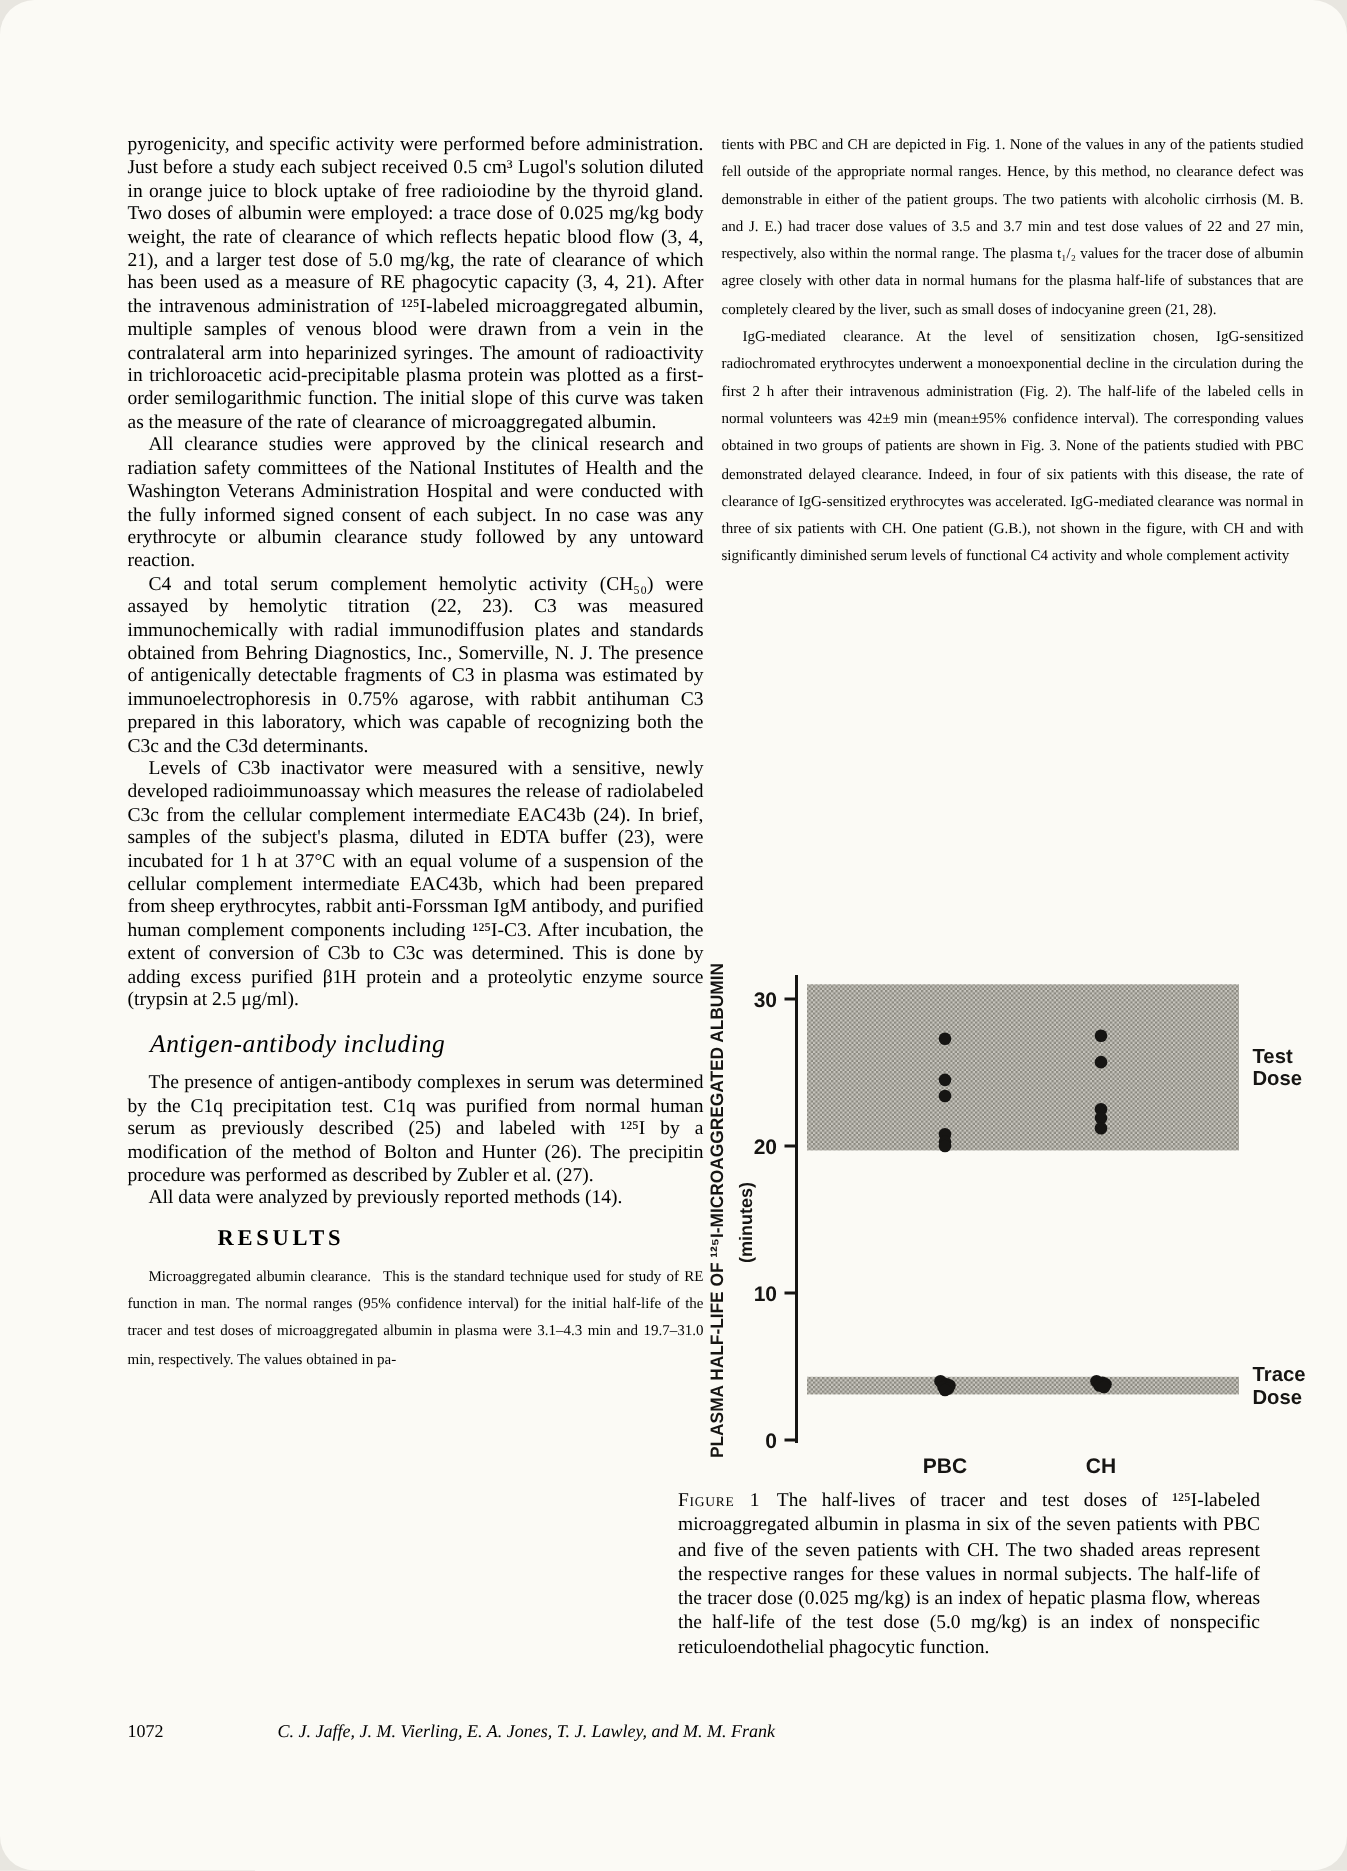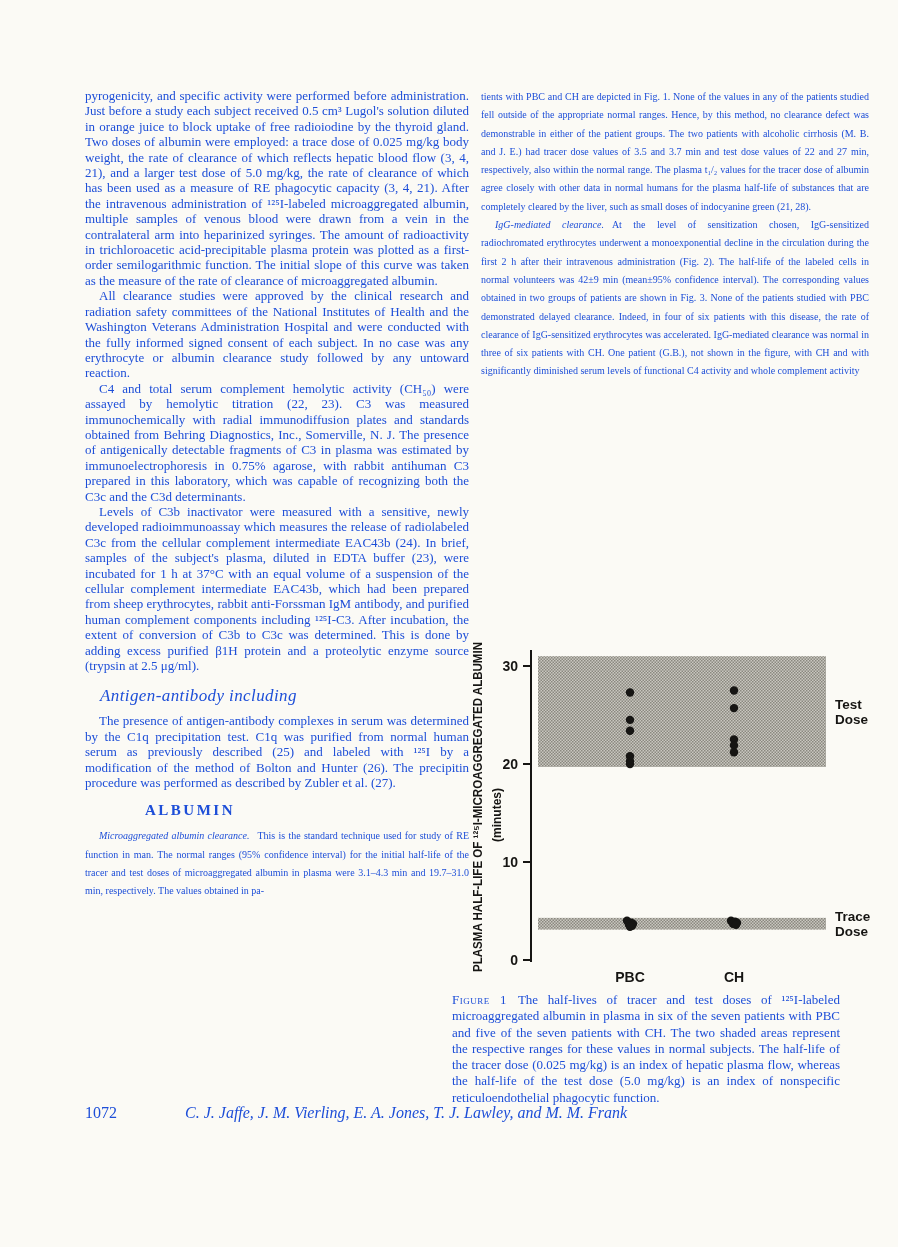--- a/index.html
+++ b/index.html
@@ -1,50 +1,51 @@
 <!DOCTYPE html>
 <html><head>
 <meta charset="utf-8">
 <style>
   html,body{margin:0;padding:0;background:#e8e6e0;}
   .page{
     position:relative;
     width:898px;height:1247px;
     background:#fbfaf5;
-    color:#1d4ed8;
+    color:#000000;
     font-family:"Liberation Serif","DejaVu Serif",serif;
     overflow:hidden;
+    border-radius:23px;
   }
   .col{position:absolute;top:88px;}
   .col-left{left:85px;width:384px;}
   .col-right{left:481px;width:388px;}
   p{margin:0;text-align:justify;}
   .m{font-size:13px;line-height:15.4px;}
   .r{font-size:10px;line-height:18.3px;}
   .ind{text-indent:14px;}
   h3.sec{
     margin:13px 0 7px 15px;
     font-size:17px;font-weight:normal;font-style:italic;
     letter-spacing:0.4px;
   }
   h2.results{
     margin:12px 0 8px 60px;
     font-size:15px;font-weight:600;font-style:normal;
     letter-spacing:2.5px;
   }
-  .lead{font-style:italic;margin-right:8px;}
+  .lead{margin-right:8px;}
   .figure{position:absolute;left:470px;top:630px;width:400px;height:362px;}
   .caption{
     position:absolute;left:452px;top:992px;width:388px;
     font-size:13px;line-height:16.3px;text-align:justify;
   }
   .figlabel{font-variant:small-caps;letter-spacing:0.5px;margin-right:11px;}
   .footer{
-    position:absolute;left:85px;top:1104px;width:700px;
-    font-size:16px;
+    position:absolute;left:85px;top:1147px;width:700px;
+    font-size:12px;
   }
   .pagenum{display:inline-block;min-width:52px;margin-right:48px;}
   .authors{font-style:italic;}
   
   .tick{font:bold 14px "Liberation Sans","DejaVu Sans",sans-serif;fill:#161513;text-anchor:end;}
   .cat{font:bold 14px "Liberation Sans","DejaVu Sans",sans-serif;fill:#161513;text-anchor:middle;}
   .blabel{font:bold 13.5px "Liberation Sans","DejaVu Sans",sans-serif;fill:#161513;}
   .ylab{font:bold 12px "Liberation Sans","DejaVu Sans",sans-serif;fill:#161513;text-anchor:middle;}
   .ax{stroke:#161513;stroke-width:2;}
 </style>
@@ -53,21 +54,22 @@
 
 <div class="page">
 
   <div class="col col-left">
     <p class="m">pyrogenicity, and specific activity were performed before administration. Just before a study each subject received 0.5 cm³ Lugol's solution diluted in orange juice to block uptake of free radioiodine by the thyroid gland. Two doses of albumin were employed: a trace dose of 0.025 mg/kg body weight, the rate of clearance of which reflects hepatic blood flow (3, 4, 21), and a larger test dose of 5.0 mg/kg, the rate of clearance of which has been used as a measure of RE phagocytic capacity (3, 4, 21). After the intravenous administration of ¹²⁵I-labeled microaggregated albumin, multiple samples of venous blood were drawn from a vein in the contralateral arm into heparinized syringes. The amount of radioactivity in trichloroacetic acid-precipitable plasma protein was plotted as a first-order semilogarithmic function. The initial slope of this curve was taken as the measure of the rate of clearance of microaggregated albumin.</p>
     <p class="m ind">All clearance studies were approved by the clinical research and radiation safety committees of the National Institutes of Health and the Washington Veterans Administration Hospital and were conducted with the fully informed signed consent of each subject. In no case was any erythrocyte or albumin clearance study followed by any untoward reaction.</p>
     <p class="m ind">C4 and total serum complement hemolytic activity (CH₅₀) were assayed by hemolytic titration (22, 23). C3 was measured immunochemically with radial immunodiffusion plates and standards obtained from Behring Diagnostics, Inc., Somerville, N. J. The presence of antigenically detectable fragments of C3 in plasma was estimated by immunoelectrophoresis in 0.75% agarose, with rabbit antihuman C3 prepared in this laboratory, which was capable of recognizing both the C3c and the C3d determinants.</p>
     <p class="m ind">Levels of C3b inactivator were measured with a sensitive, newly developed radioimmunoassay which measures the release of radiolabeled C3c from the cellular complement intermediate EAC43b (24). In brief, samples of the subject's plasma, diluted in EDTA buffer (23), were incubated for 1 h at 37°C with an equal volume of a suspension of the cellular complement intermediate EAC43b, which had been prepared from sheep erythrocytes, rabbit anti-Forssman IgM antibody, and purified human complement components including ¹²⁵I-C3. After incubation, the extent of conversion of C3b to C3c was determined. This is done by adding excess purified β1H protein and a proteolytic enzyme source (trypsin at 2.5 μg/ml).</p>
     <h3 class="sec">Antigen-antibody including</h3>
     <p class="m ind">The presence of antigen-antibody complexes in serum was determined by the C1q precipitation test. C1q was purified from normal human serum as previously described (25) and labeled with ¹²⁵I by a modification of the method of Bolton and Hunter (26). The precipitin procedure was performed as described by Zubler et al. (27).</p>
-    <h2 class="results">ALBUMIN</h2>
+    <p class="m ind">All data were analyzed by previously reported methods (14).</p>
+    <h2 class="results">RESULTS</h2>
     <p class="r ind">
       <span class="lead">Microaggregated albumin clearance.</span><span>This is the standard technique used for study of RE function in man. The normal ranges (95% confidence interval) for the initial half-life of the tracer and test doses of microaggregated albumin in plasma were 3.1–4.3 min and 19.7–31.0 min, respectively. The values obtained in pa-</span>
     </p>
   </div>
 
   <div class="col col-right">
     <p class="r">tients with PBC and CH are depicted in Fig. 1. None of the values in any of the patients studied fell outside of the appropriate normal ranges. Hence, by this method, no clearance defect was demonstrable in either of the patient groups. The two patients with alcoholic cirrhosis (M. B. and J. E.) had tracer dose values of 3.5 and 3.7 min and test dose values of 22 and 27 min, respectively, also within the normal range. The plasma t₁/₂ values for the tracer dose of albumin agree closely with other data in normal humans for the plasma half-life of substances that are completely cleared by the liver, such as small doses of indocyanine green (21, 28).</p>
     <p class="r ind">
       <span class="lead">IgG-mediated clearance.</span><span>At the level of sensitization chosen, IgG-sensitized radiochromated erythrocytes underwent a monoexponential decline in the circulation during the first 2 h after their intravenous administration (Fig. 2). The half-life of the labeled cells in normal volunteers was 42±9 min (mean±95% confidence interval). The corresponding values obtained in two groups of patients are shown in Fig. 3. None of the patients studied with PBC demonstrated delayed clearance. Indeed, in four of six patients with this disease, the rate of clearance of IgG-sensitized erythrocytes was accelerated. IgG-mediated clearance was normal in three of six patients with CH. One patient (G.B.), not shown in the figure, with CH and with significantly diminished serum levels of functional C4 activity and whole complement activity</span>
     </p>

